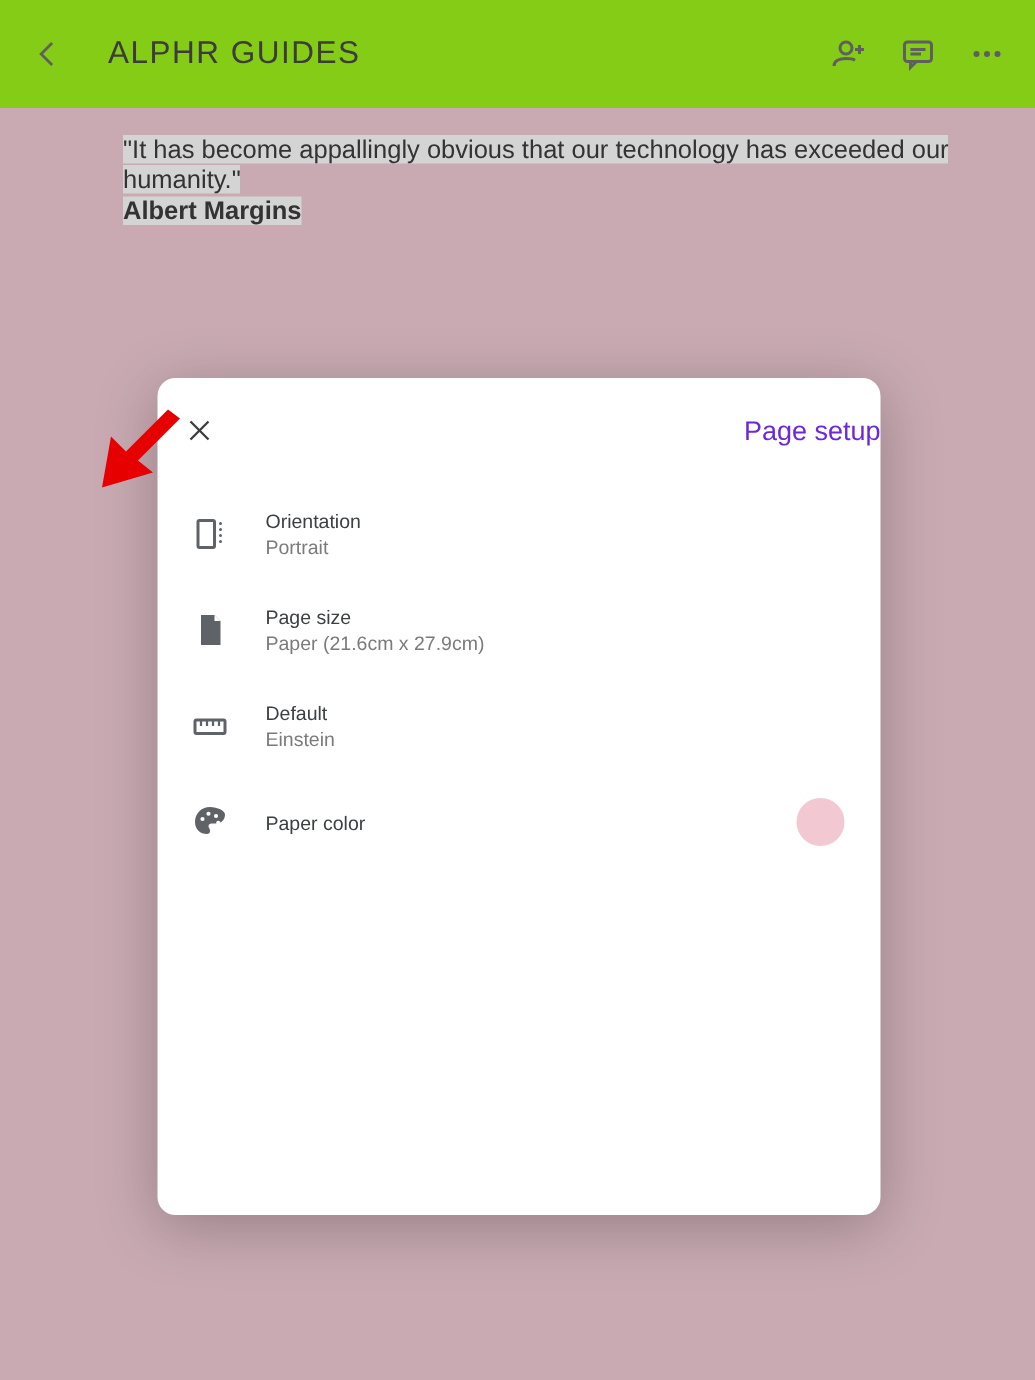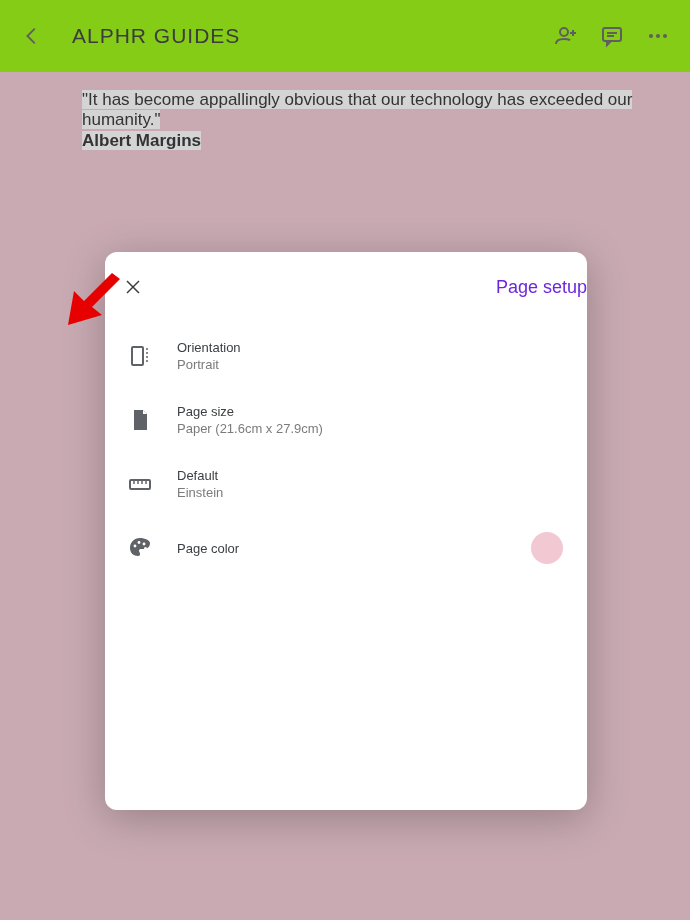--- a/index.html
+++ b/index.html
@@ -245,21 +245,21 @@
         <div class="row-icon">
           <svg viewBox="0 0 24 24">
               <path d="M12 2C6 2 2 6.5 2 12c0 5 3.5 8 8 8 2 0 2-1.5 2-2.3 0-1.4-1-1.7-1-3 0-1.1.9-1.7 2-1.7h3c3 0 6-2 6-6C22 4.5 17 2 12 2z" fill="#5f6368"></path>
               <circle cx="7" cy="10" r="1.4" fill="#fff"></circle>
               <circle cx="11" cy="6.5" r="1.4" fill="#fff"></circle>
               <circle cx="16" cy="8" r="1.4" fill="#fff"></circle>
               <circle cx="17.5" cy="12.5" r="1.4" fill="#fff"></circle>
             </svg>
         </div>
         <div class="row-text">
-          <div class="row-label">Page color</div>
+          <div class="row-label">Paper color</div>
         </div>
         <div class="color-swatch" style="background: rgb(242, 200, 211);"></div>
       </div>
 
     </div>
   </div>
 
   <svg class="arrow-annotation" viewBox="0 0 60 60">
     <polygon points="46,6 18,34 8,24 2,58 36,48 26,40 54,12" fill="#e60000"></polygon>
   </svg>

